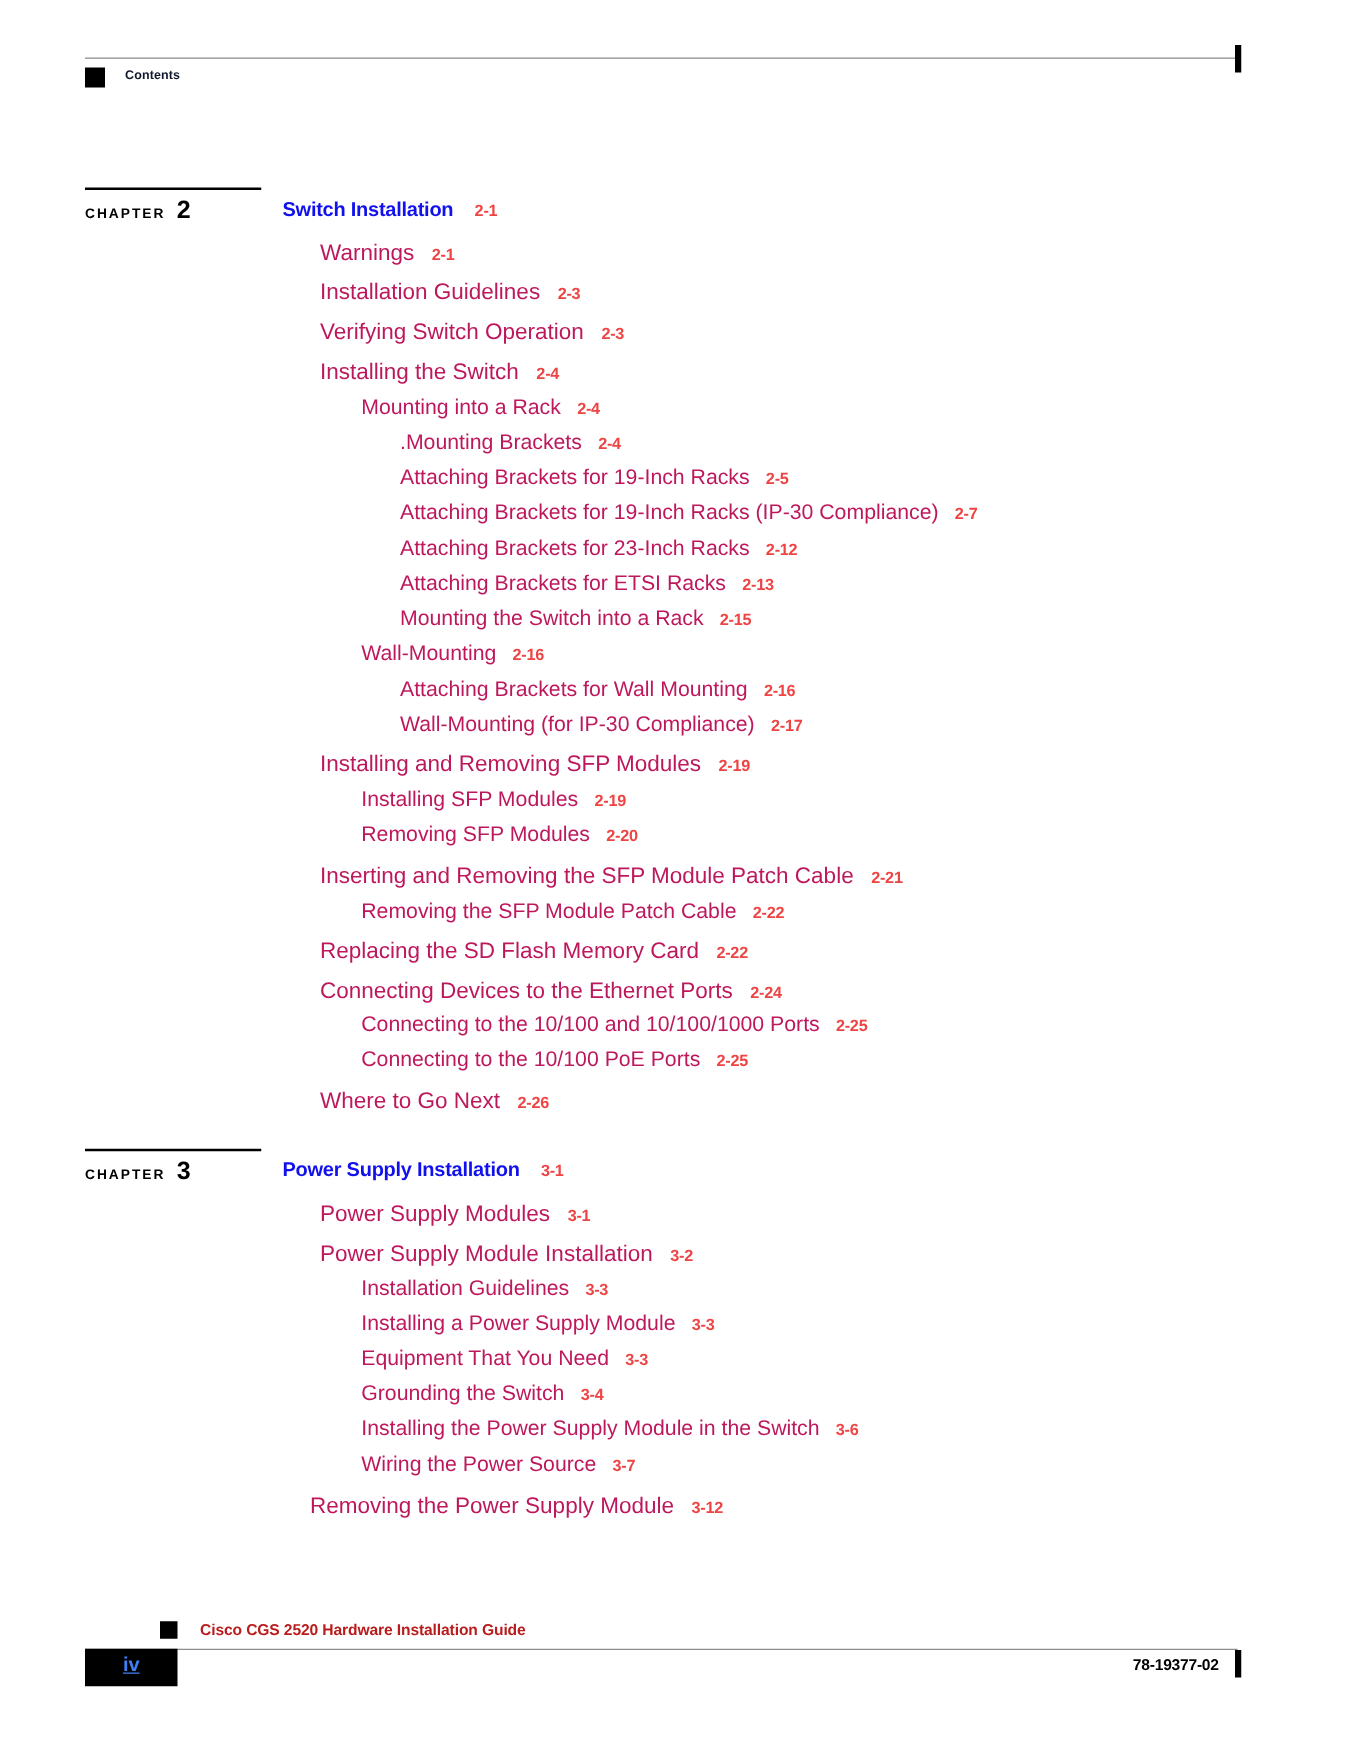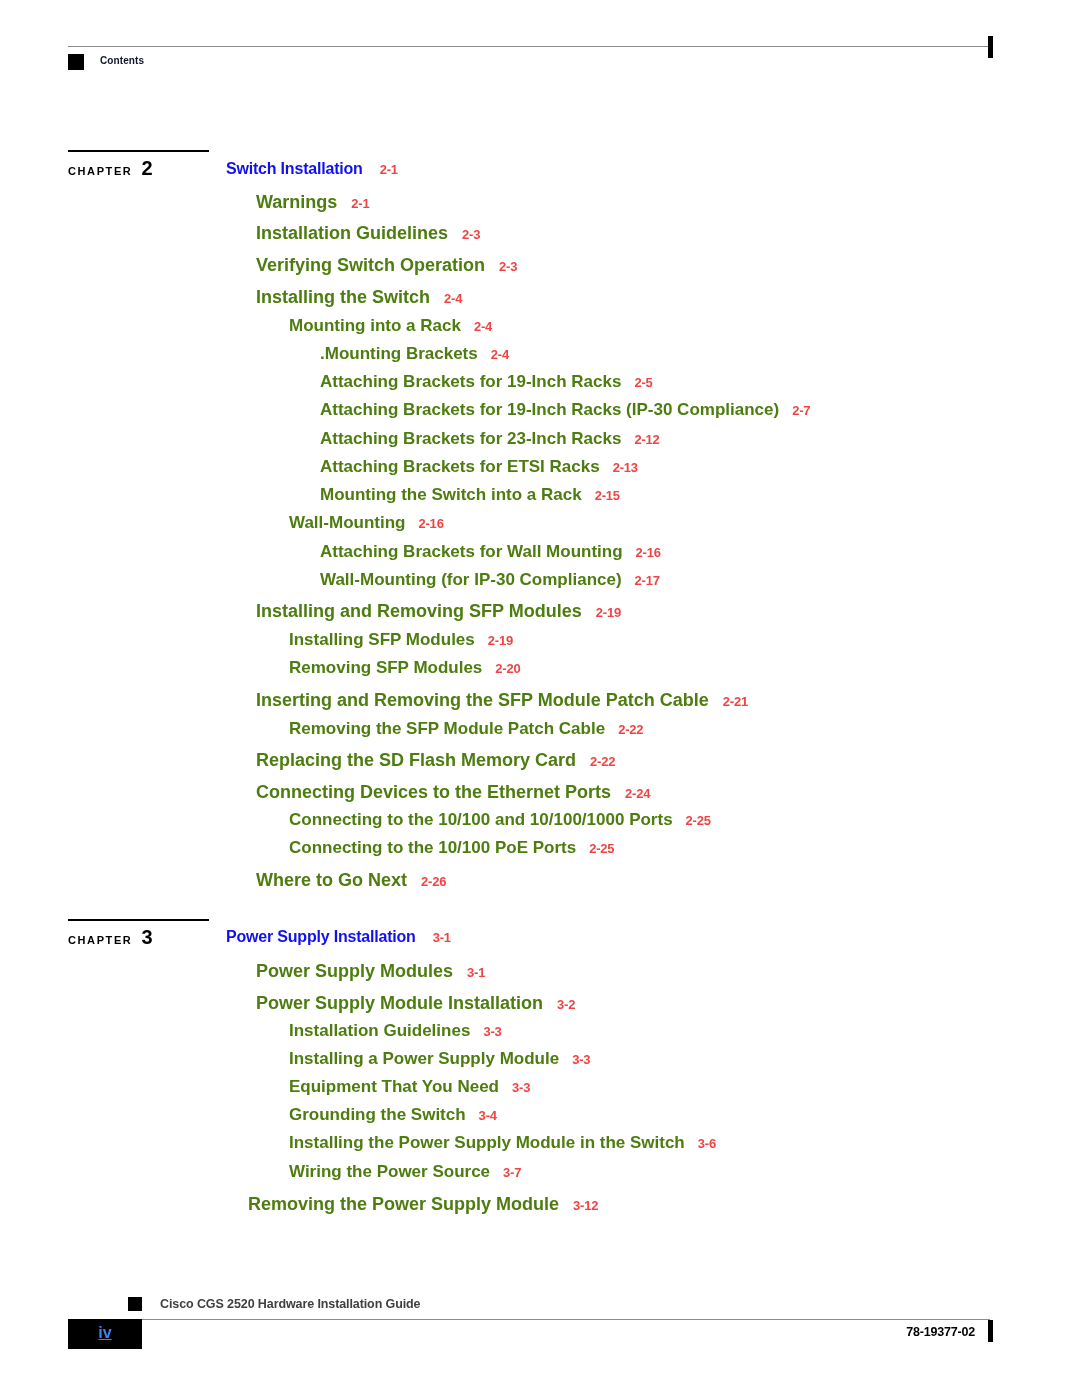--- a/index.html
+++ b/index.html
@@ -117,23 +117,23 @@
     vertical-align: baseline;
   }
 
   
   .entry {
     position: absolute;
     white-space: nowrap;
     line-height: 1;
   }
   .entry .title {
-    color: #4d7c0f;
+    color: #be185d;
     font-size: 18px;
-    font-weight: bold;
+    font-weight: normal;
     font-family: "Liberation Sans", sans-serif;
   }
   .entry .pagenum {
     color: #ef4444;
     font-size: 13px;
     font-weight: bold;
     margin-left: 14px;
     font-family: "Liberation Sans", sans-serif;
     letter-spacing: -0.2px;
   }
@@ -162,21 +162,21 @@
     top: 1296px;
     width: 1080px;
     height: 80px;
   }
   .footer-guide {
     position: absolute;
     left: 160px;
     top: 1px;
     font-size: 12.5px;
     font-weight: bold;
-    color: #404040;
+    color: #b91c1c;
     letter-spacing: -0.1px;
     white-space: nowrap;
   }
   .footer-square {
     position: absolute;
     left: 128px;
     top: 1px;
     width: 14px;
     height: 14px;
     background: #000000;

